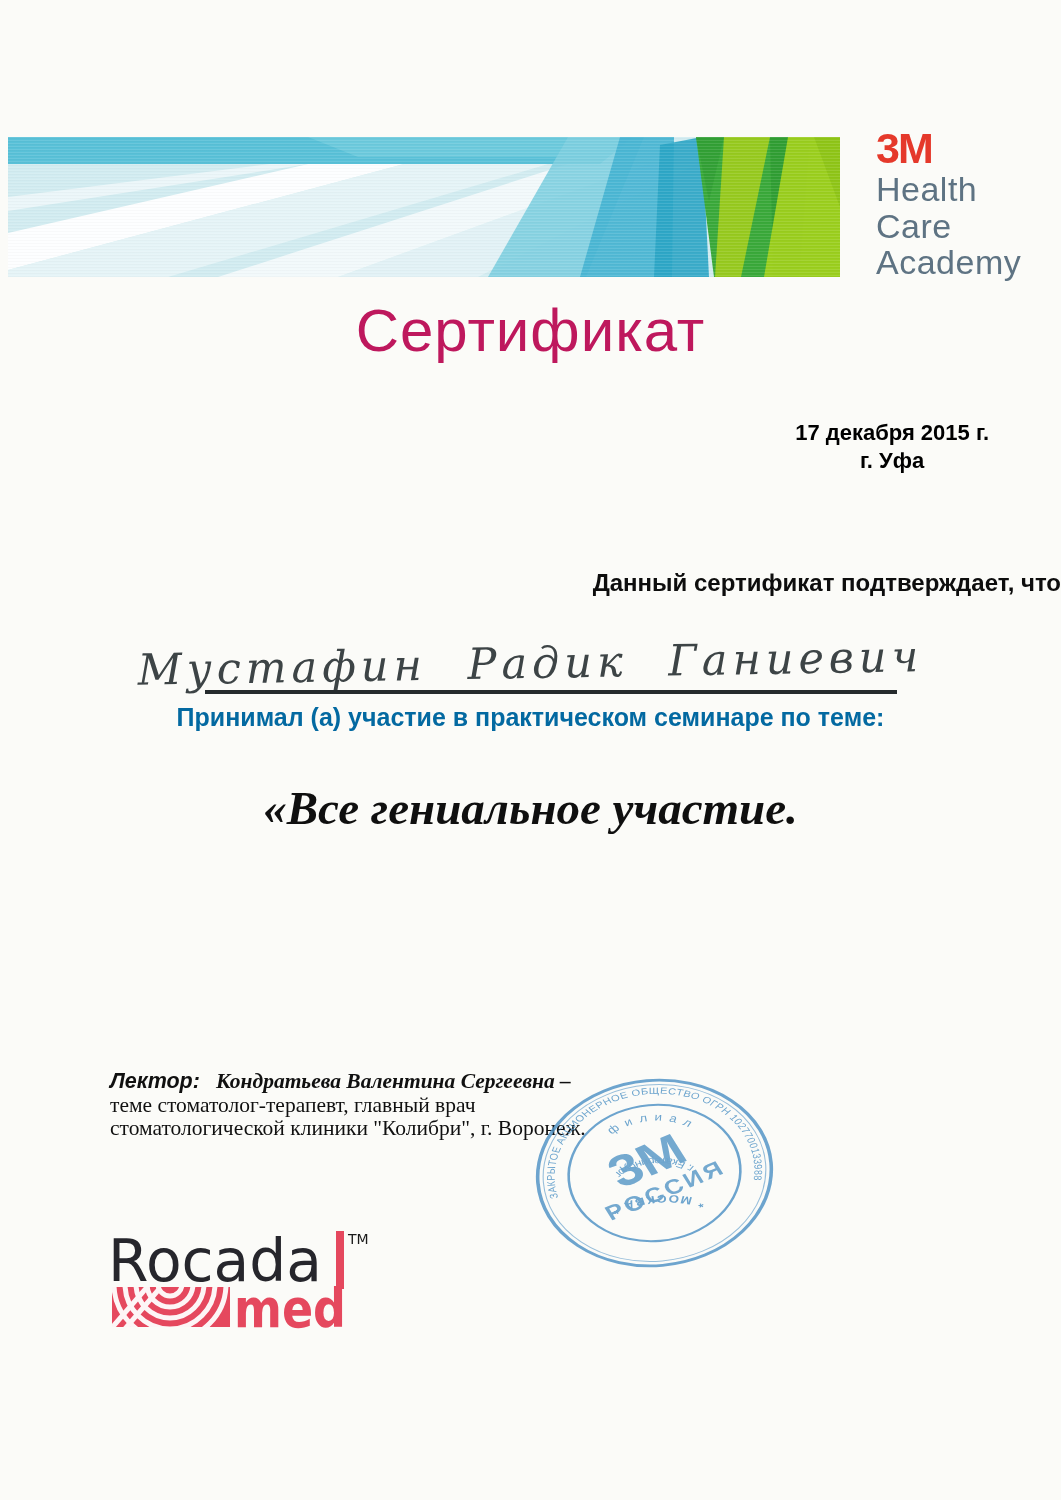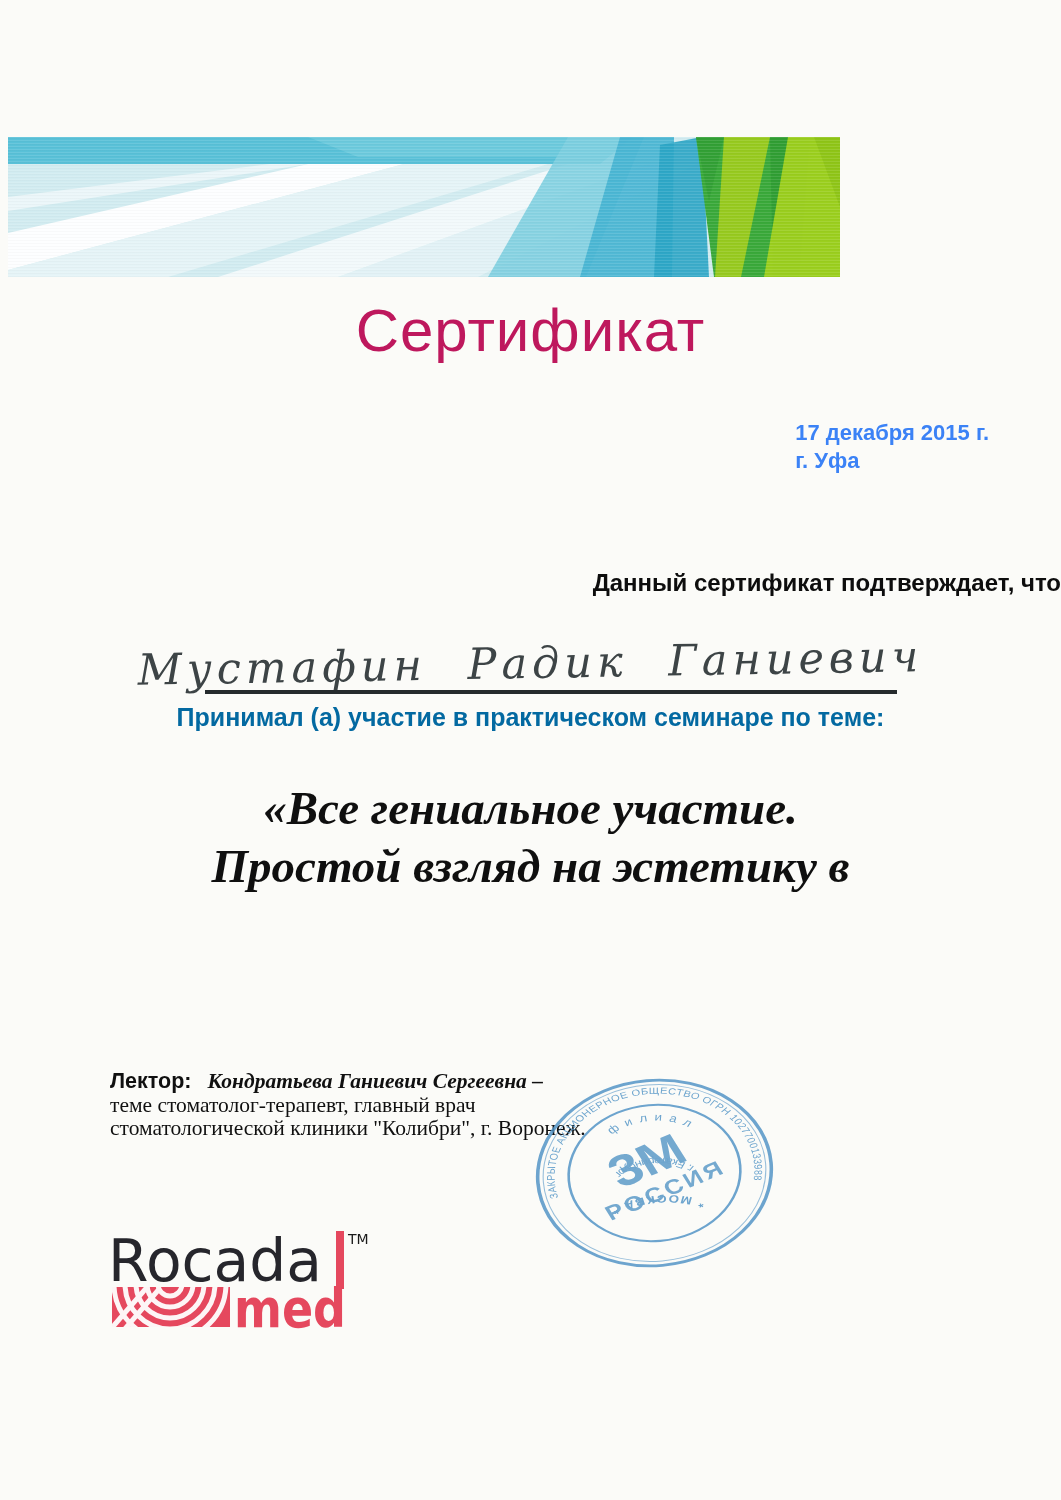--- a/index.html
+++ b/index.html
@@ -25,22 +25,22 @@
   .brand-org{
     margin-top:1px; font-size:34px; line-height:36.5px;
     color:#5e7383; letter-spacing:.5px;
   }
   
   .cert-title{
     position:absolute; top:296px; left:0; width:100%;
     text-align:center; font-size:60px; letter-spacing:1px; color:#be185d;
   }
   .date-block{
-    position:absolute; top:419px; right:72px; text-align:left;
-    font-weight:bold; font-size:22px; line-height:28px; color:#3b82f6;
+    position:absolute; top:419px; right:72px; text-align:center;
+    font-weight:bold; font-size:22px; line-height:28px; color:#000000;
   }
   .confirm{
     position:absolute; top:569px; left:0; width:100%;
     text-align:right; font-weight:bold; font-size:24px; color:#0d0d0d;
   }
   .handwriting{
     position:absolute; top:638px; left:0; width:100%;
     text-align:center; font-family:"DejaVu Serif",serif; font-style:italic;
     font-size:43px; color:#3d4446; letter-spacing:5px; word-spacing:22px;
     transform:rotate(-1deg);
@@ -58,21 +58,21 @@
     text-align:center; font-family:"Liberation Serif",serif;
     font-weight:bold; font-style:italic; font-size:47px; line-height:58px;
     color:#0f0f0f;
   }
   
   .lecturer{
     position:absolute; left:110px; top:1070px; width:560px;
     font-family:"Liberation Serif",serif; font-size:21.5px; line-height:23.5px;
     color:#101010;
   }
-  .lect-label{font-family:"Liberation Sans",sans-serif; font-weight:bold; }
+  .lect-label{font-family:"Liberation Sans",sans-serif; font-weight:bold; font-style:italic;}
   .lect-name{font-weight:bold; font-style:italic;}
   
   .stamp{
     position:absolute; left:531px; top:1076px; width:247px; height:194px;
     opacity:.82; transform:rotate(-5deg);
   }
   .stamp svg{display:block; width:100%; height:100%;}
   
   .rocada{position:absolute; left:108px; top:1226px; width:280px; height:106px;}
   .rocada svg{display:block; width:100%; height:100%;}
@@ -102,45 +102,52 @@
       <polygon points="688,0 832,0 832,140 706,140" fill="#3aa93a"></polygon>
       <polygon points="688,0 716,0 701,64" fill="#2f9c33" opacity="0.7"></polygon>
       <polygon points="716,0 762,0 733,140 707,140" fill="#9ccb1d" opacity="0.95"></polygon>
       <polygon points="762,0 802,0 791,140 765,140" fill="#2f9c33" opacity="0.85"></polygon>
       <polygon points="780,0 832,0 832,140 756,140" fill="#a6d31c" opacity="0.9"></polygon>
       <polygon points="806,0 832,0 832,70" fill="#8cc215" opacity="0.8"></polygon>
     </svg>
     <div class="banner-texture"></div>
   </div>
 
+  <div class="brand">
+    <div class="brand-3m">3M</div>
+    <div class="brand-org">
+      <div>Health</div>
+      <div>Care</div>
+      <div>Academy</div>
+    </div>
+  </div>
 
   <div class="cert-title">Сертификат</div>
 
   <div class="date-block">
     <div>17 декабря 2015 г.</div>
     <div>г. Уфа</div>
   </div>
 
   <div class="confirm">Данный сертификат подтверждает, что</div>
 
   <div class="handwriting">Мустафин Радик Ганиевич</div>
   <div class="sign-line"></div>
 
   <div class="participation">Принимал (а) участие в практическом семинаре по теме:</div>
 
   <div class="seminar">
     <div>«Все гениальное участие.</div>
-    <div>Простой взгляд на эстетику в</div>
   </div>
 
   <div class="lecturer">
     <div>
       <span class="lect-label">Лектор:</span>
       <span>&nbsp;</span>
-      <span class="lect-name">Кондратьева Ганиевич Сергеевна –</span>
+      <span class="lect-name">Кондратьева Валентина Сергеевна –</span>
     </div>
     <div>теме стоматолог-терапевт, главный врач</div>
     <div>стоматологической клиники "Колибри", г. Воронеж.</div>
   </div>
 
   <div class="stamp">
     <svg viewBox="0 0 247 194">
       <g transform="scale(1,0.792)" fill="#4e92c5">
         <ellipse cx="123.5" cy="122.5" rx="117" ry="117" fill="none" stroke="#4e92c5" stroke-width="3.6"></ellipse>
         <ellipse cx="123.5" cy="122.5" rx="111.5" ry="111.5" fill="none" stroke="#4e92c5" stroke-width="1.1" opacity="0.7"></ellipse>

